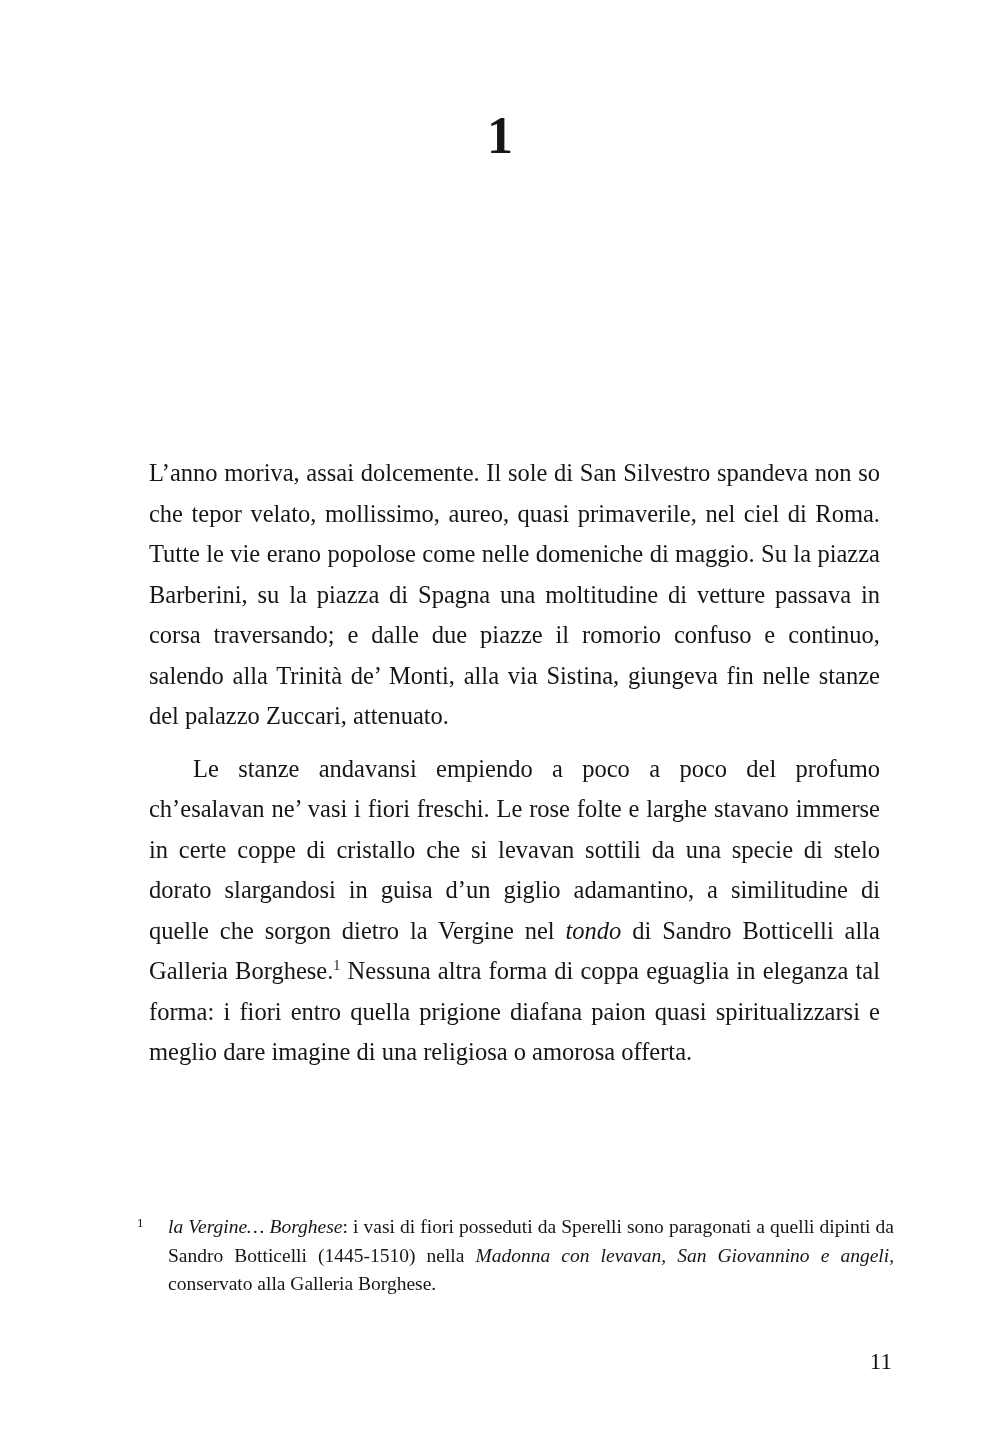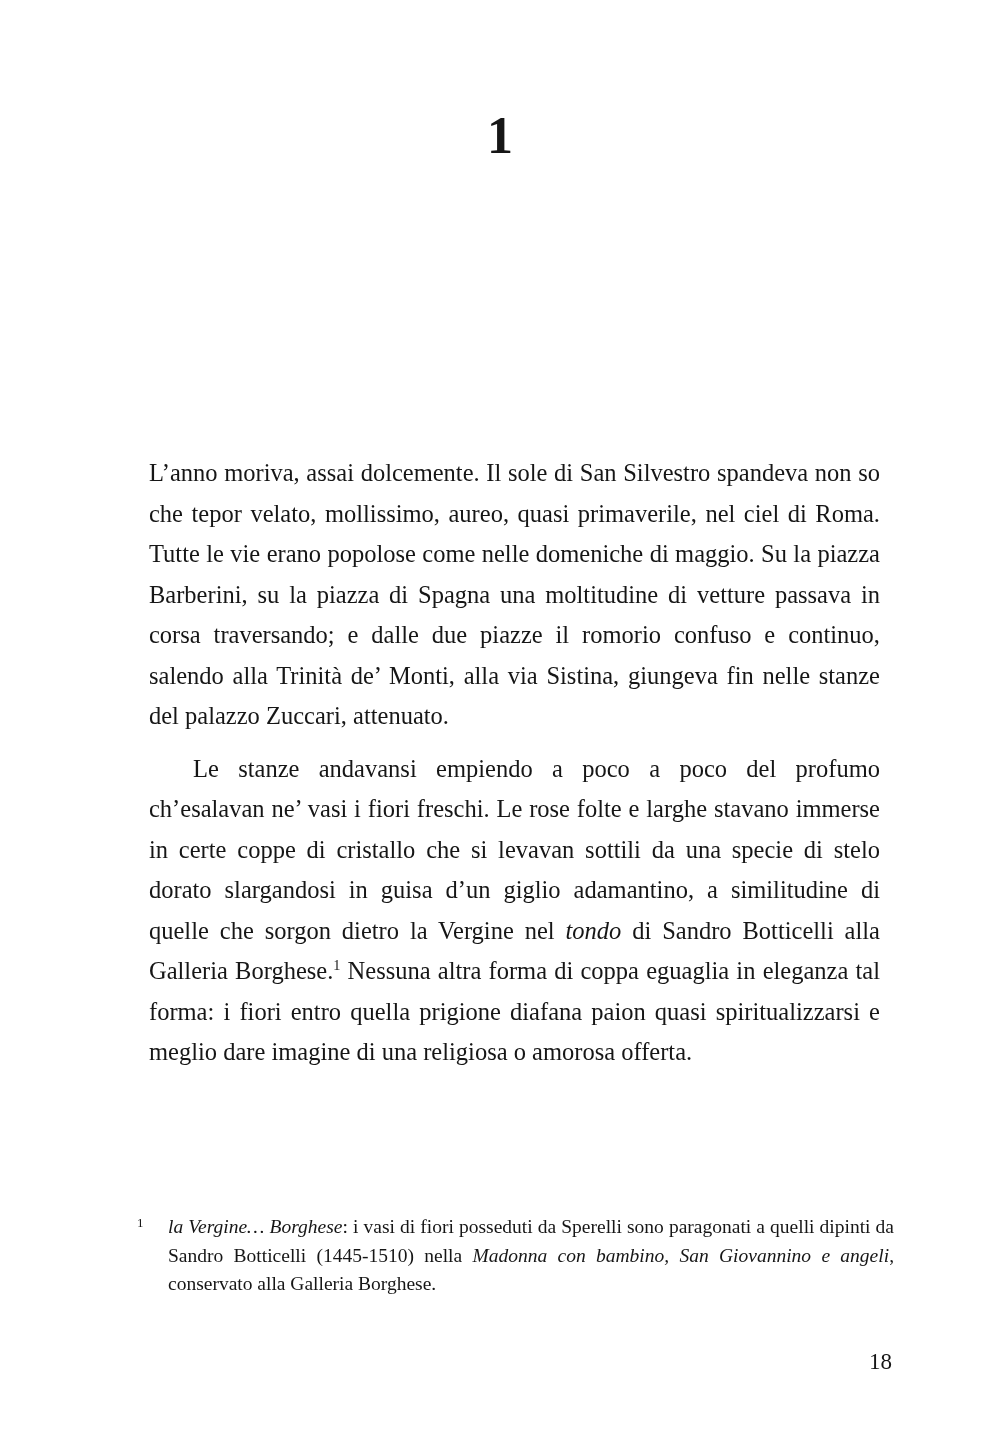--- a/index.html
+++ b/index.html
@@ -83,18 +83,18 @@
 
   <div class="chapter-number">1</div>
 
   <div class="body-text">
       <p class="para"><span>L’anno moriva, assai dolcemente. Il sole di San Silvestro spandeva non so che tepor velato, mollissimo, aureo, quasi primaverile, nel ciel di Roma. Tutte le vie erano popolose come nelle domeniche di maggio. Su la piazza Barberini, su la piazza di Spagna una moltitudine di vetture passava in corsa traversando; e dalle due piazze il romorio confuso e continuo, salendo alla Trinità de’ Monti, alla via Sistina, giungeva fin nelle stanze del palazzo Zuccari, attenuato.</span></p>
       <p class="para indent"><span>Le stanze andavansi empiendo a poco a poco del profumo ch’esalavan ne’ vasi i fiori freschi. Le rose folte e larghe stavano immerse in certe coppe di cristallo che si levavan sottili da una specie di stelo dorato slargandosi in guisa d’un giglio adamantino, a similitudine di quelle che sorgon dietro la Vergine nel </span><i>tondo</i><span> di Sandro Botticelli alla Galleria Borghese.</span><sup class="fn-ref">1</sup><span> Nessuna altra forma di coppa eguaglia in eleganza tal forma: i fiori entro quella prigione diafana paion quasi spiritualizzarsi e meglio dare imagine di una religiosa o amorosa offerta.</span></p>
     </div>
 
   <div class="footnote">
     <span class="fn-marker">1</span>
-    <span class="fn-text"><i>la Vergine… Borghese</i><span>: i vasi di fiori posseduti da Sperelli sono paragonati a quelli dipinti da Sandro Botticelli (1445-1510) nella </span><i>Madonna con bambino, San Giovannino e angeli</i><span>, conservato alla Galleria Borghese.</span></span>
+    <span class="fn-text"><i>la Vergine… Borghese</i><span>: i vasi di fiori posseduti da Sperelli sono paragonati a quelli dipinti da Sandro Botticelli (1445-1510) nella </span><i>Madonna con levavan, San Giovannino e angeli</i><span>, conservato alla Galleria Borghese.</span></span>
   </div>
 
-  <div class="page-number">18</div>
+  <div class="page-number">11</div>
 
 </div>
 
 </body></html>

